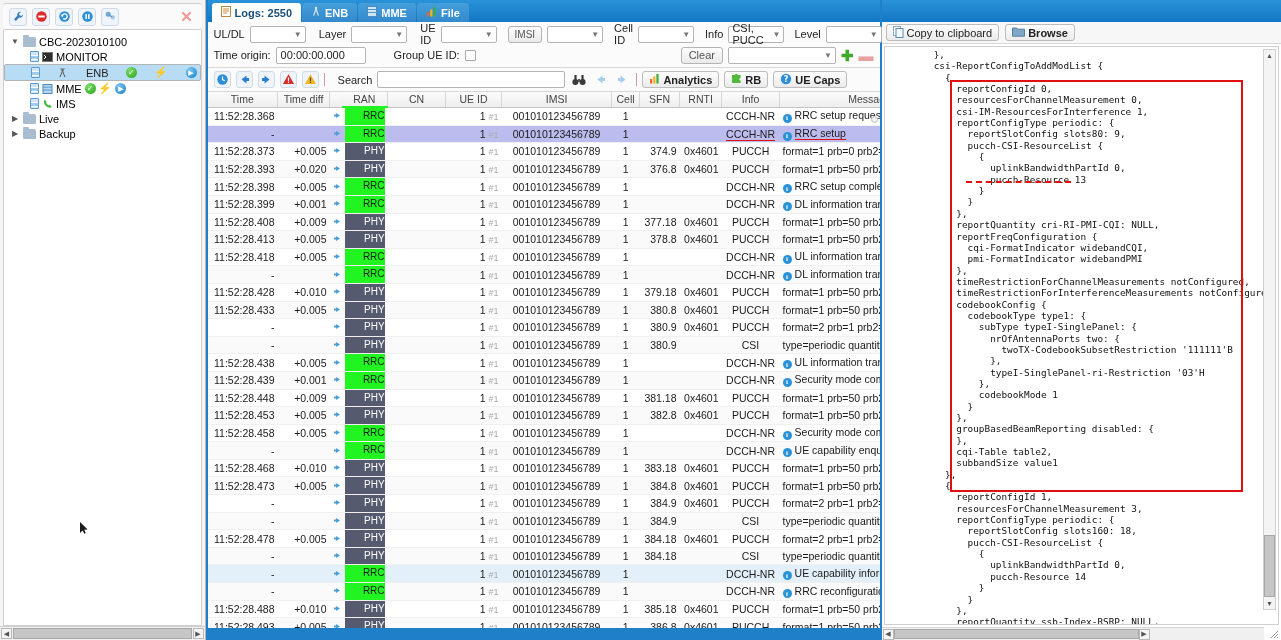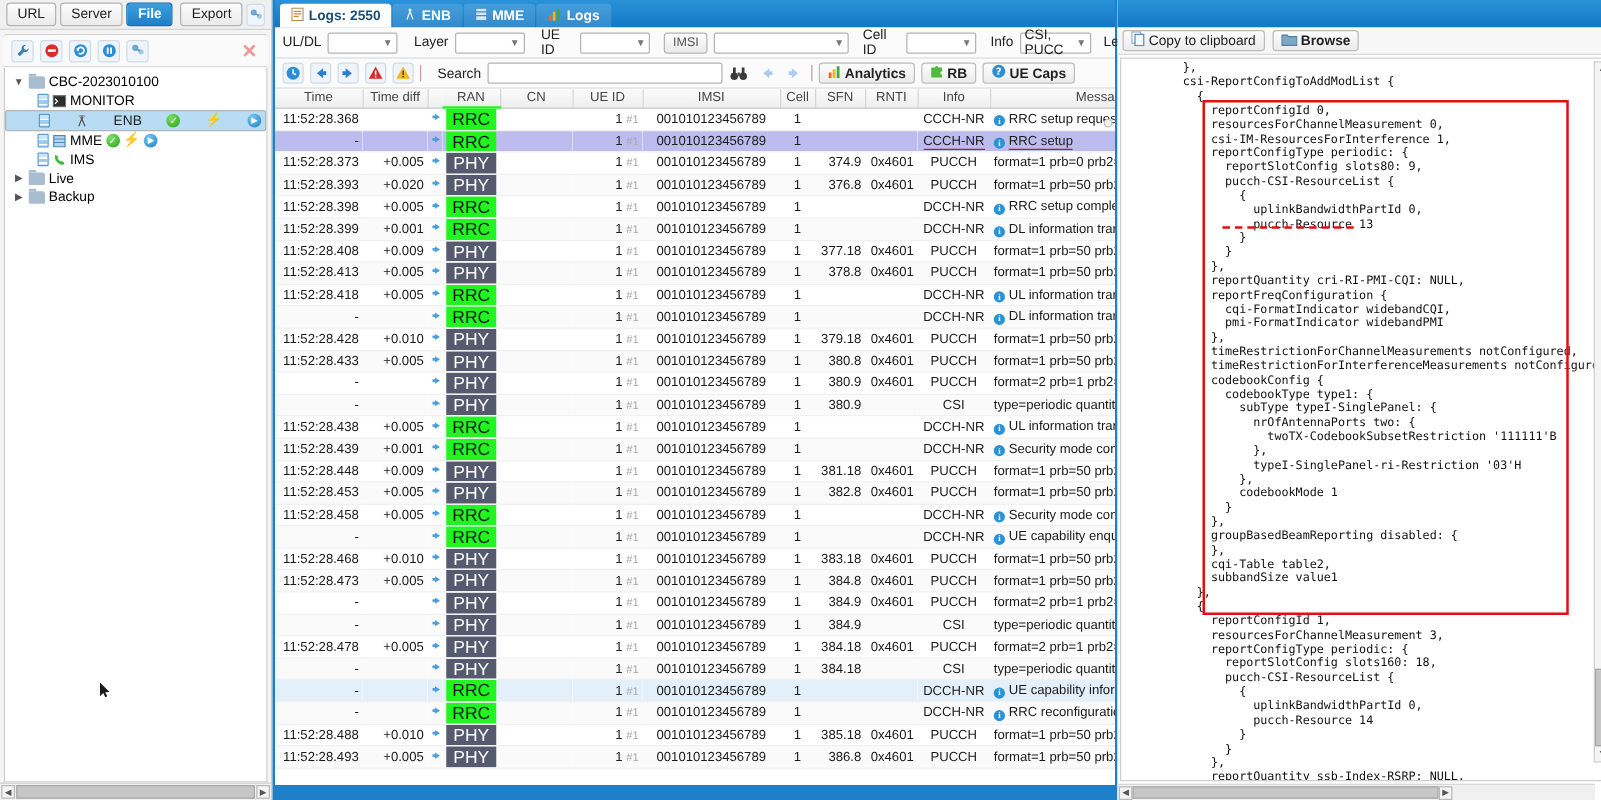--- a/index.html
+++ b/index.html
@@ -147,21 +147,21 @@
     height: 19px; padding: 0 9px;
     display:flex; align-items:center; gap:4px;
     font-size:11px; font-weight:bold; color:#ffffff;
     border-radius: 3px 3px 0 0;
     background: rgba(255,255,255,0.14);
     margin-top: 36px;
   }
   .tab.active { background:#ffffff; color:#1a4f7a; }
   .filterbar {
     background:#fbfbfb; border-bottom:1px solid #d8d8d8;
-    padding: 3px 6px; display:flex; flex-direction:row; gap:3px;
+    padding: 3px 6px; display:flex; flex-direction:column; gap:3px;
   }
   .frow { display:flex; align-items:center; gap:5px; height:18px; }
   .flabel { font-size:11px; color:#222; }
   .sel {
     height:17px; min-width:56px; background:#ffffff;
     border:1px solid #b4b4b4; border-radius:2px;
     display:flex; align-items:center; justify-content:space-between;
     padding:0 3px; font-size:11px; color:#222;
   }
   .sel .car { color:#777; font-size:8px; }
@@ -214,21 +214,21 @@
   td.c-cn   { width:58px; }
   td.c-ue   { width:56px; text-align:right; }
   td.c-imsi { width:110px; text-align:center; }
   td.c-cell { width:28px; text-align:center; }
   td.c-sfn  { width:40px; text-align:right; }
   td.c-rnti { width:42px; text-align:right; color:#999; }
   td.c-info { width:58px; text-align:center; }
   td.c-msg  { width:180px; }
   .rantag {
     display:block; height:16.6px; line-height:16.6px;
-    text-align:center; font-size:14px;
+    text-align:right; font-size:10px;
   }
   .rantag.RRC { background:#21f421; color:#1b1b1b; }
   .rantag.PHY { background:#555a6e; color:#ffffff; }
   .ue-sub { color:#aaa; font-size:9px; }
   .iico {
     display:inline-flex; width:9px; height:9px; border-radius:50%;
     background:#2a93d8; color:#fff; font-size:7px; font-weight:bold;
     align-items:center; justify-content:center; margin-right:3px;
     vertical-align:-1px; font-family:"Liberation Serif", serif;
   }
@@ -291,34 +291,20 @@
   }
 </style>
 </head>
 <body>
 
 <div id="app">
 
   <div id="left-panel">
 
 
-    <div class="lp-btnrow">
-      <div class="btn">URL</div>
-      <div class="btn">Server</div>
-      <div class="btn active">File</div>
-      <div class="spacer"></div>
-      <div class="btn">Export</div>
-      <div class="ticon">
-        <svg width="12" height="12" viewBox="0 0 12 12">
-            <circle cx="4" cy="4" r="2.4" fill="#6aa9d8"></circle>
-            <circle cx="8.5" cy="7" r="2" fill="#9fc7e6"></circle>
-            <path d="M5 5 L8 6.5" stroke="#5a95c8" stroke-width="1.1"></path>
-          </svg>
-      </div>
-    </div>
 
     <div class="lp-toolbar">
       <div class="ticon">
         <svg width="13" height="13" viewBox="0 0 13 13">
             <path d="M9 2a3 3 0 0 0-3.7 3.8L2 9.2l1.8 1.8 3.4-3.4A3 3 0 0 0 11 4.5L9.4 6 7.5 5.3 7 3.4z" fill="#3b7fb3"></path>
           </svg>
       </div>
       <div class="ticon">
         <svg width="13" height="13" viewBox="0 0 13 13">
             <circle cx="6.5" cy="6.5" r="5.2" fill="#dc2b2b"></circle>
@@ -467,21 +453,21 @@
         <span>MME</span>
       </div>
       <div class="tab">
         <span>
           <svg width="11" height="11" viewBox="0 0 11 11">
               <rect x="1" y="6" width="2.2" height="4.5" fill="#e86a2a"></rect>
               <rect x="4.2" y="3.5" width="2.2" height="7" fill="#f0b41e"></rect>
               <rect x="7.4" y="1" width="2.2" height="9.5" fill="#3fa83f"></rect>
             </svg>
         </span>
-        <span>Logs</span>
+        <span>File</span>
       </div>
     </div>
 
     <div class="filterbar">
       <div class="frow">
         <span class="flabel">UL/DL</span>
         <div class="sel" style="width:60px">
           <span></span>
           <span class="car">▼</span>
         </div>

